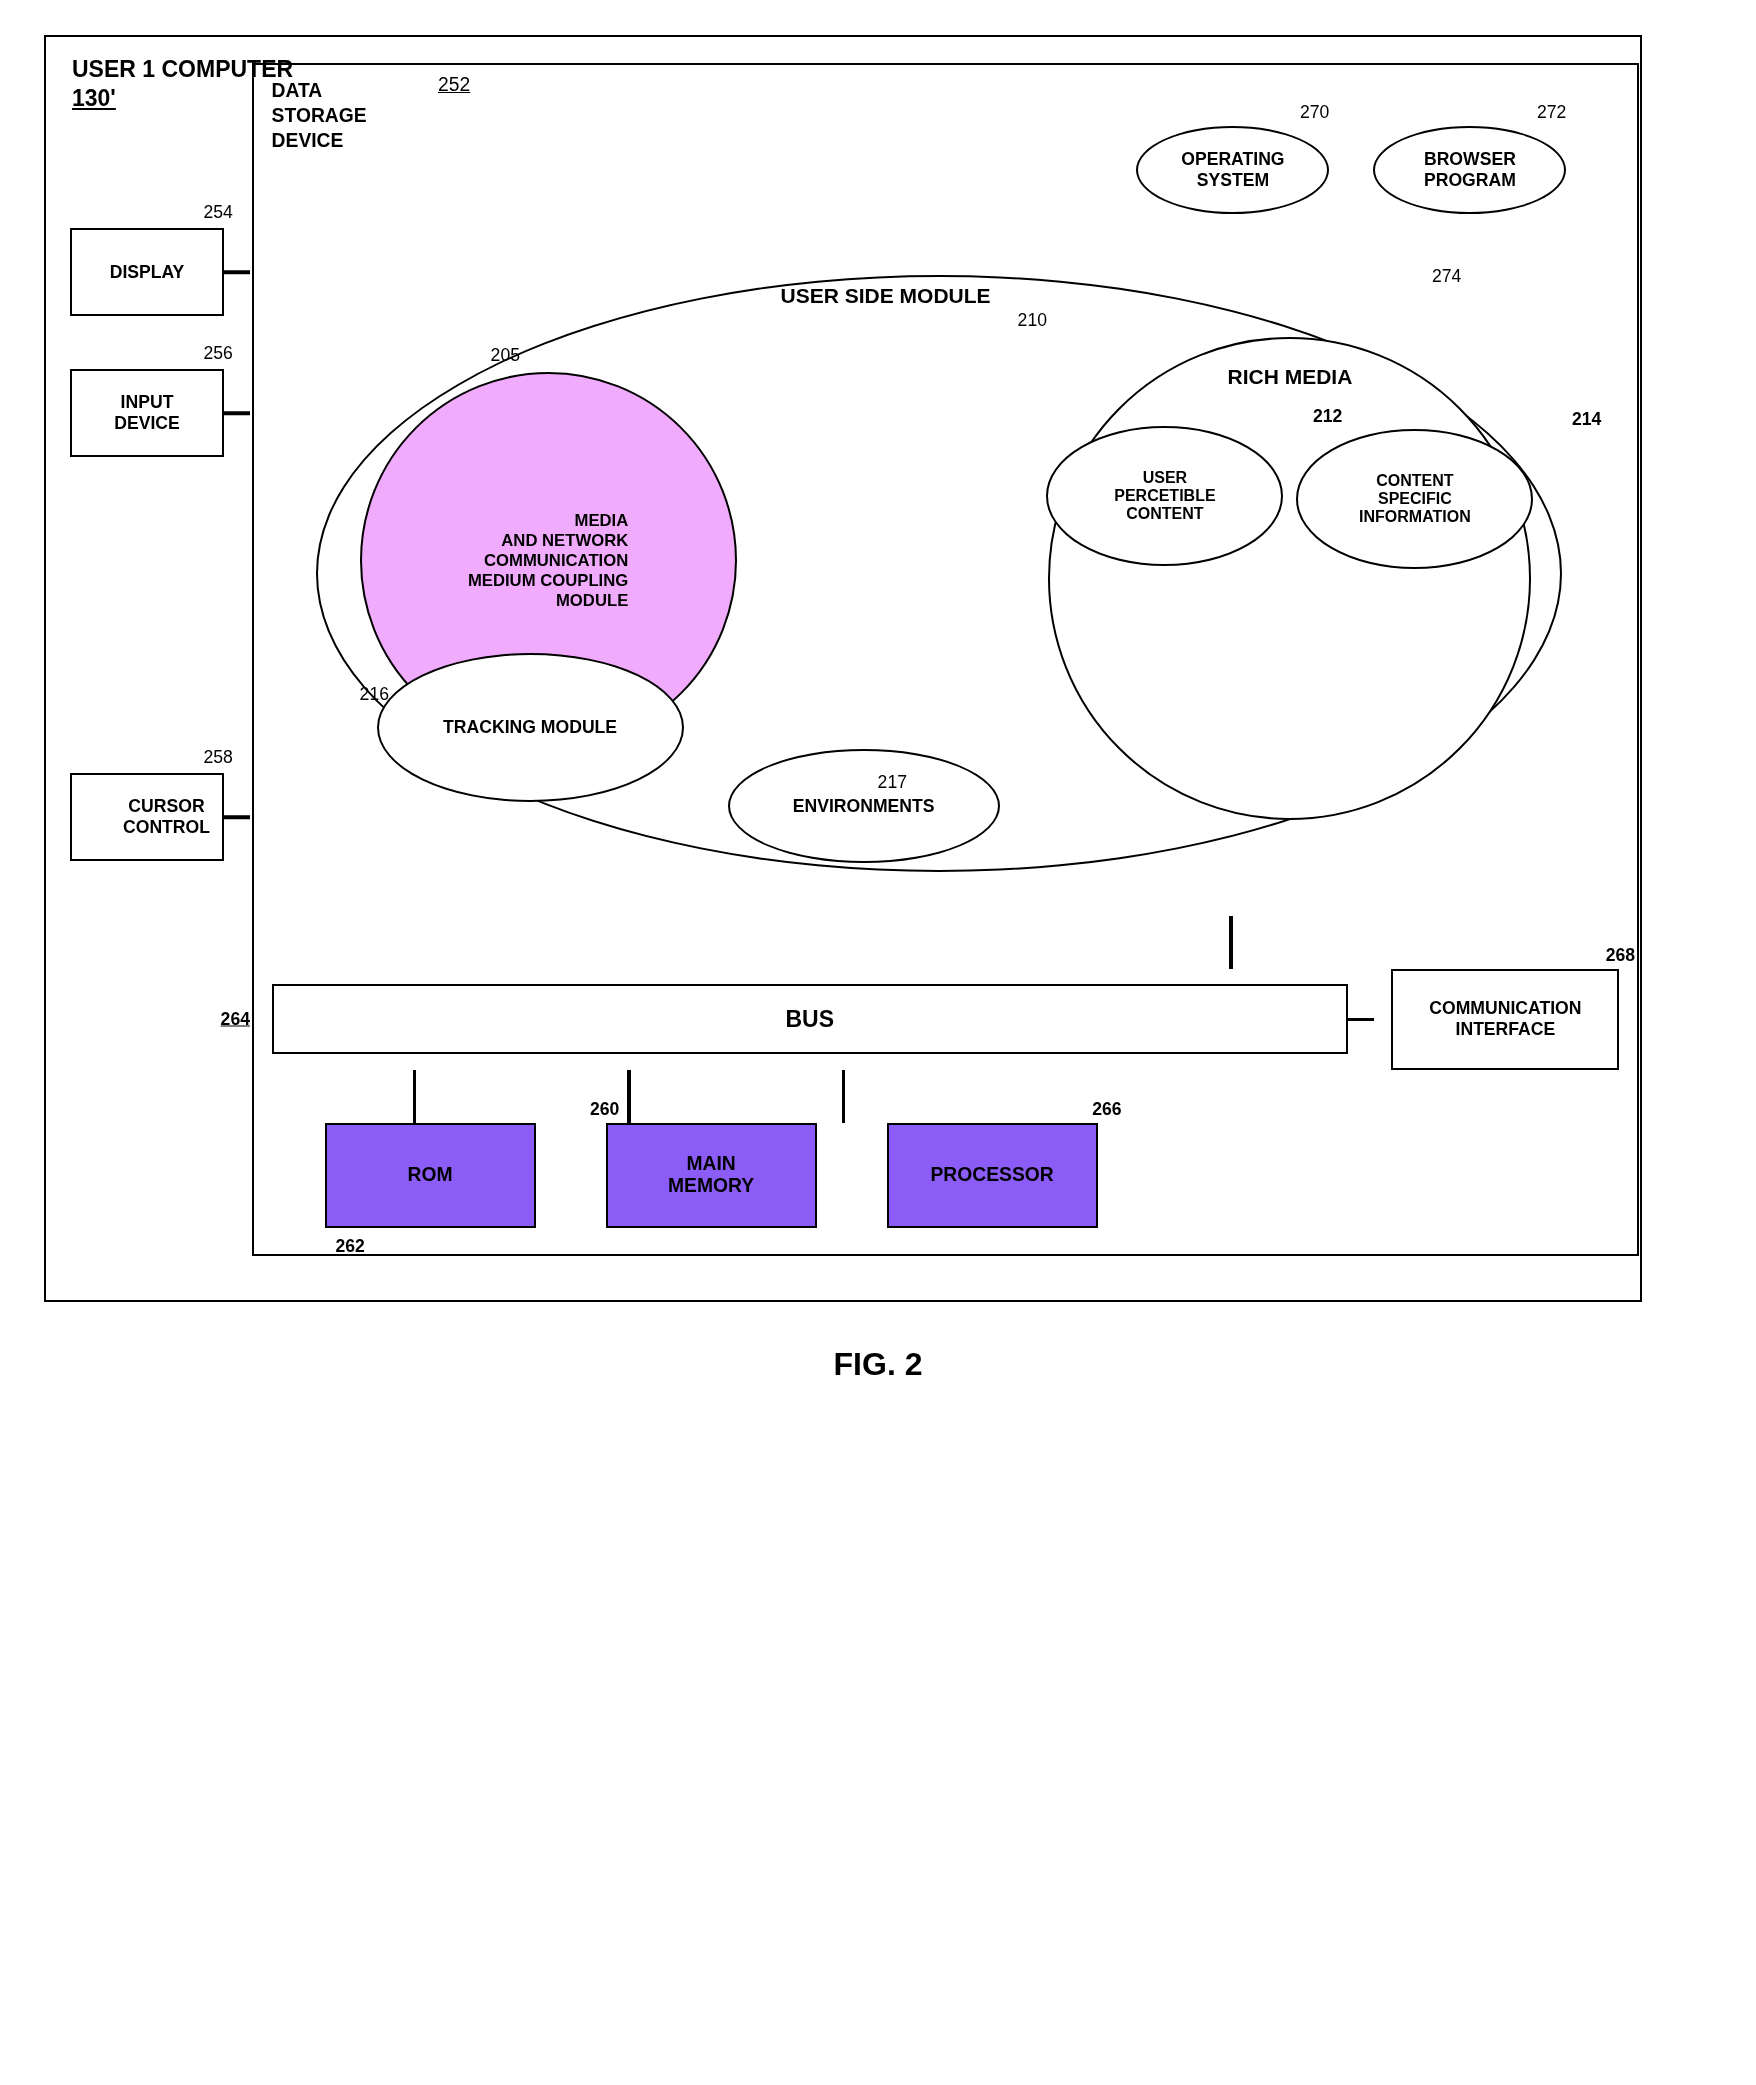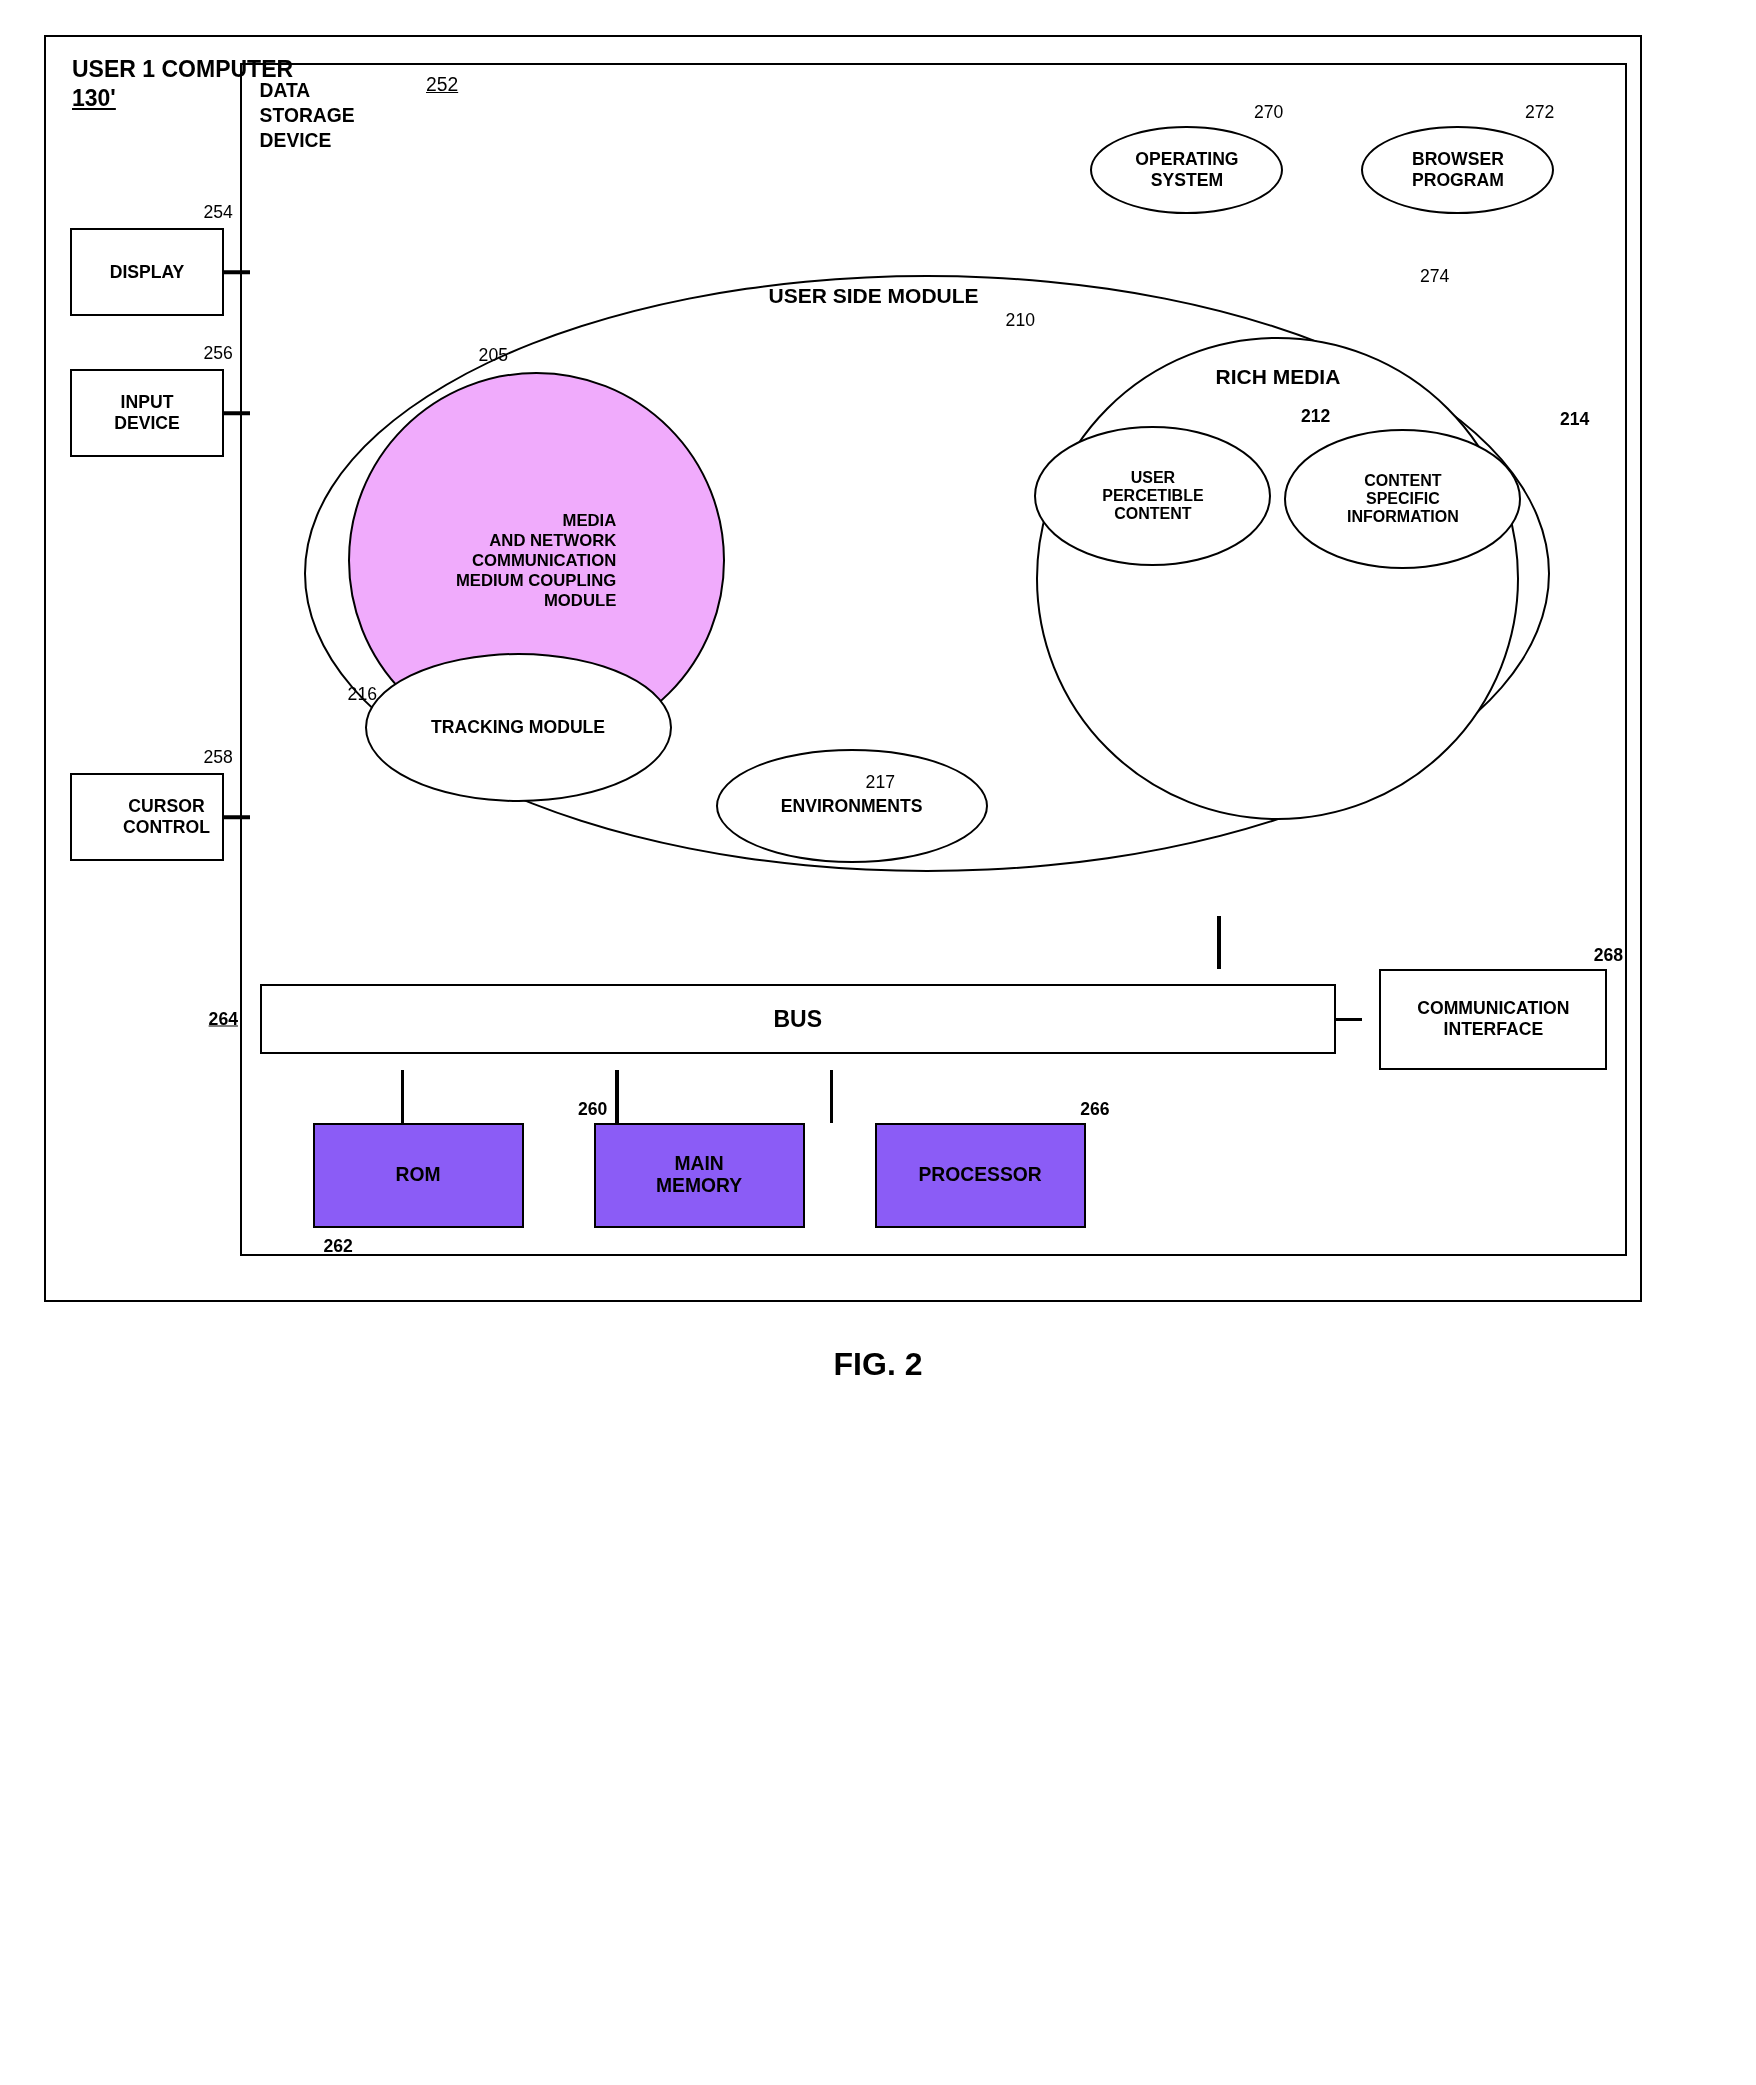--- a/index.html
+++ b/index.html
@@ -19,21 +19,21 @@
       width: 1668px;
       display: flex;
       flex-direction: column;
       align-items: center;
     }
 
     
     .computer-box {
       border: 2.6px solid #000;
       width: 1598px;
-      padding: 26px 26px 44px 18px;
+      padding: 26px 26px 44px 30px;
       position: relative;
     }
 
     .computer-label {
       position: absolute;
       top: 17.6px;
       left: 26px;
       font-size: 23px;
       font-weight: bold;
       line-height: 1.3;
@@ -64,21 +64,21 @@
       position: absolute;
       top: 8.8px;
       left: 184px;
       font-size: 19.3px;
     }
 
     
     .top-row {
       display: flex;
       justify-content: flex-end;
-      gap: 78px;
+      gap: 44px;
       margin-bottom: 26px;
       padding-right: 53px;
       padding-top: 8.8px;
     }
 
     .ellipse-box {
       position: relative;
     }
 
     .ellipse {

